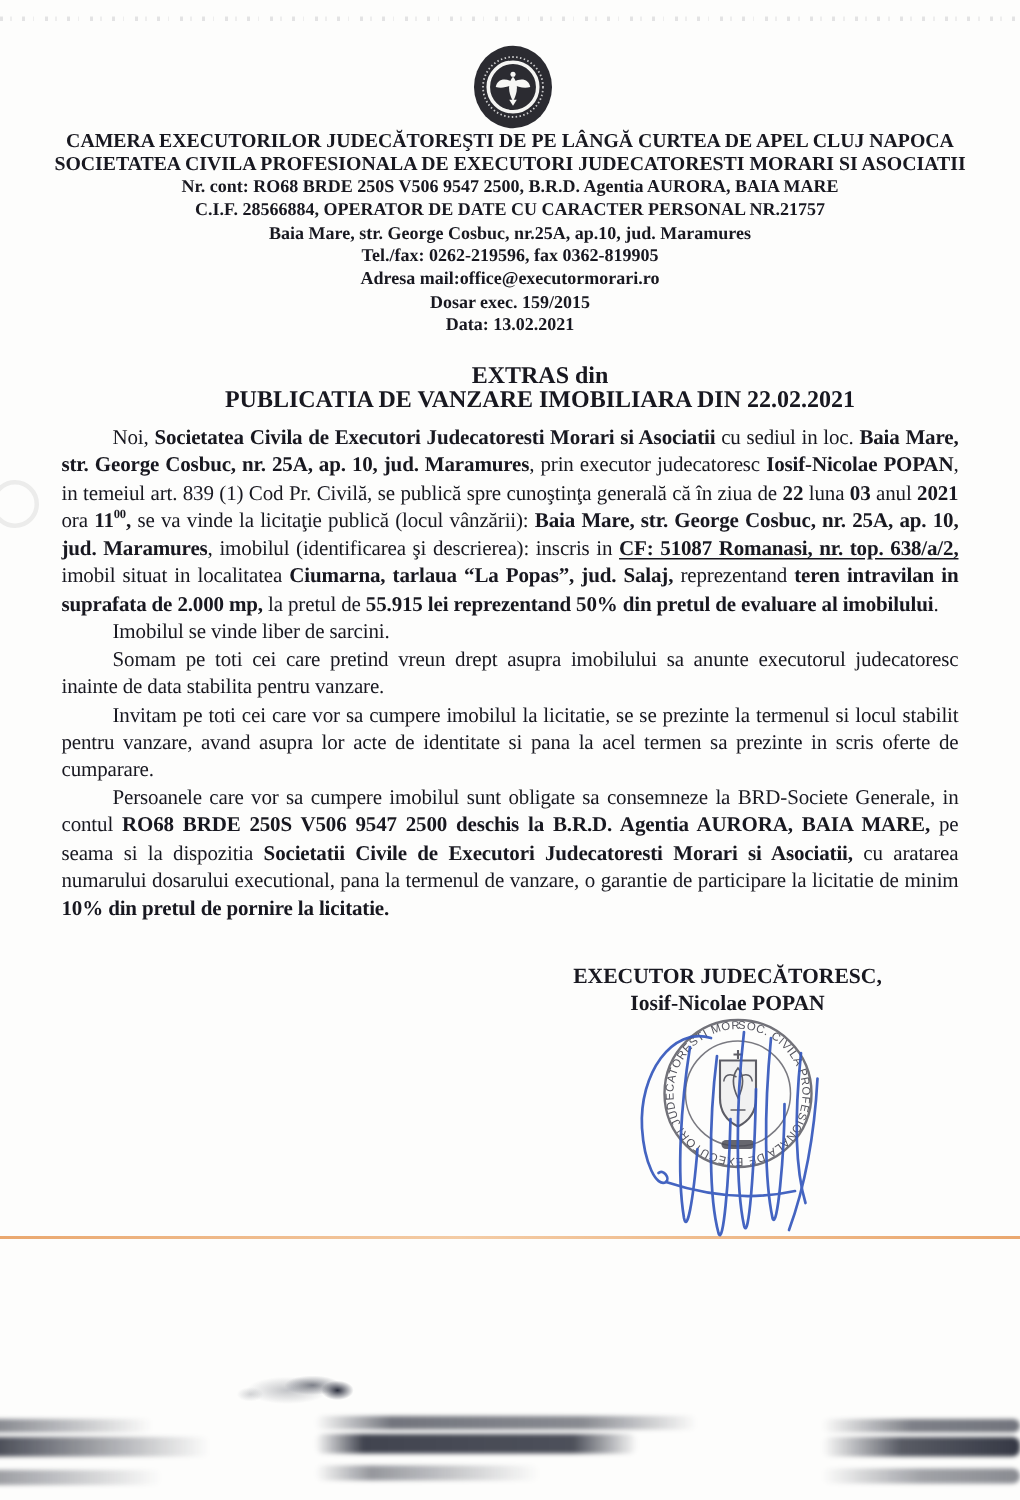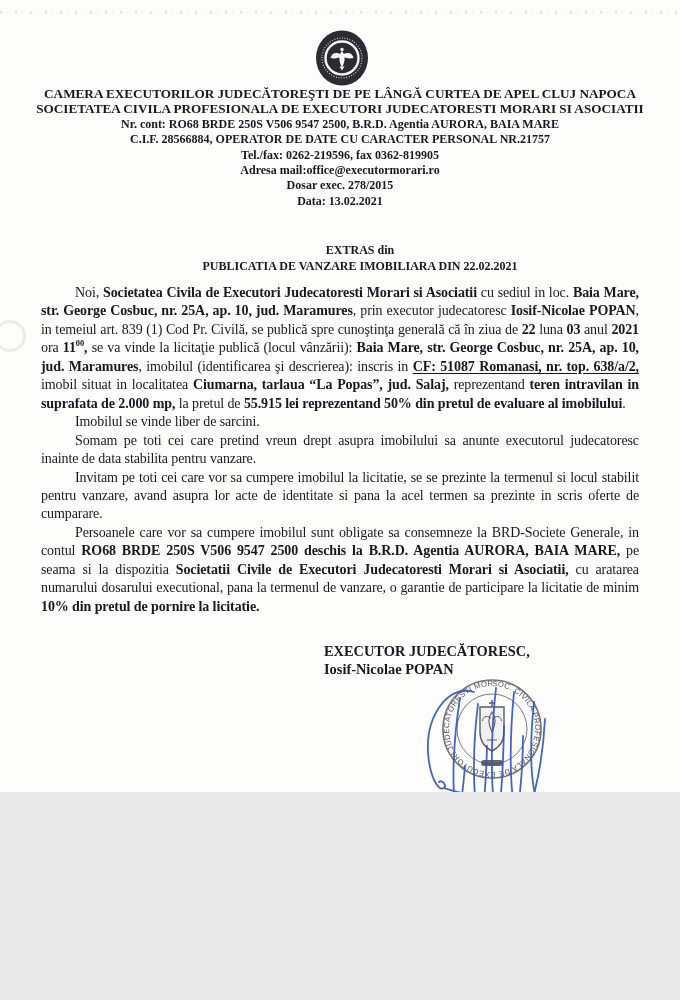--- a/index.html
+++ b/index.html
@@ -1,37 +1,37 @@
 <!DOCTYPE html>
 <html style="--ink: #181820;"><head>
 <meta charset="utf-8">
 <style>
   html,body{margin:0;padding:0;background:#e9e9e9;}
   .page{
-    position:relative;width:680px;height:792px;margin:0 auto;
+    position:relative;width:680px;height:1000px;margin:0 auto;
     background:#fdfdfc;overflow:hidden;
     font-family:"Liberation Serif","DejaVu Serif",serif;
     color:var(--ink,#181820);
   }
   
   .emblem{position:absolute;left:315px;top:29px;width:54px;height:58px;}
   .header-lines{position:absolute;left:0;top:86px;width:680px;text-align:center;font-weight:bold;}
   .header-lines .hl{line-height:15.4px;font-size:12px;white-space:nowrap;}
   .header-lines .hl.big{font-size:13.2px;}
   
   .doc-title{position:absolute;left:0;top:243px;width:680px;text-align:center;font-weight:bold;}
-  .doc-title .tl{font-size:12px;line-height:15.8px;margin-left:40px;}
+  .doc-title .tl{font-size:16px;line-height:15.8px;margin-left:40px;}
   
   .body-text{position:absolute;left:41px;top:284px;width:598px;}
   .body-text p.para{margin:0;text-indent:34px;text-align:justify;font-size:14px;line-height:18.45px;letter-spacing:-0.1px;}
   .b{font-weight:bold;}
   .u{text-decoration:underline;text-underline-offset:2px;}
   sup{font-size:.6em;font-weight:bold;vertical-align:super;line-height:0;}
   
-  .sig-block{position:absolute;left:324px;top:642px;width:290px;text-align:left;font-weight:bold;}
+  .sig-block{position:absolute;left:340px;top:642px;width:290px;text-align:center;font-weight:bold;}
   .sig-role{font-size:14.4px;line-height:18px;}
   .sig-name{font-size:14.4px;line-height:18px;}
   .stamp{position:absolute;left:437px;top:674px;width:110px;height:110px;opacity:.92;}
   .handsign{position:absolute;left:398px;top:664px;width:210px;height:172px;z-index:3;}
   
   .divider{position:absolute;left:0;top:824px;width:680px;height:2px;
     background:linear-gradient(90deg,rgba(233,163,103,.95),rgba(240,183,128,.7) 45%,rgba(233,163,103,.95));}
   .top-noise{position:absolute;left:0;top:11px;width:680px;height:3px;opacity:.35;filter:blur(.4px);
     background:repeating-linear-gradient(90deg,rgba(110,110,120,.5) 0 2px,transparent 2px 7px,rgba(130,130,140,.35) 7px 8px,transparent 8px 15px);}
   .hole-punch{position:absolute;left:-6px;top:320px;width:26px;height:26px;border-radius:50%;border:3px solid #ececeb;}
@@ -76,23 +76,24 @@
         <path d="M24.5 37.5 L29.5 37.5 L27 41.5 Z"></path>
       </g>
     </svg>
   </div>
 
   <div class="header-lines" id="header-lines">
       <div class="hl big">CAMERA EXECUTORILOR JUDECĂTOREŞTI DE PE LÂNGĂ CURTEA DE APEL CLUJ NAPOCA</div>
       <div class="hl big">SOCIETATEA CIVILA PROFESIONALA DE EXECUTORI JUDECATORESTI MORARI SI ASOCIATII</div>
       <div class="hl">Nr. cont: RO68 BRDE 250S V506 9547 2500, B.R.D. Agentia AURORA, BAIA MARE</div>
       <div class="hl">C.I.F.  28566884, OPERATOR DE DATE CU CARACTER PERSONAL NR.21757</div>
+      <div class="hl">Baia Mare, str. George Cosbuc, nr.25A, ap.10, jud. Maramures</div>
       <div class="hl">Tel./fax: 0262-219596,  fax 0362-819905</div>
       <div class="hl">Adresa mail:office@executormorari.ro</div>
-      <div class="hl">Dosar exec. 278/2015</div>
+      <div class="hl">Dosar exec. 159/2015</div>
       <div class="hl">Data: 13.02.2021</div>
     </div>
 
   <div class="doc-title" id="doc-title">
       <div class="tl">EXTRAS din</div>
       <div class="tl">PUBLICATIA DE VANZARE IMOBILIARA DIN 22.02.2021</div>
     </div>
 
   <div class="body-text" id="body-paragraphs">
       <p class="para"><span>Noi, </span><span class="b">Societatea Civila de Executori Judecatoresti Morari si Asociatii</span><span> cu sediul in loc. </span><span class="b">Baia Mare, str. George Cosbuc, nr. 25A, ap. 10, jud. Maramures</span><span>, prin executor judecatoresc </span><span class="b">Iosif-Nicolae POPAN</span><span>, in temeiul art. 839 (1) Cod Pr. Civilă, se publică spre cunoştinţa generală că în ziua de </span><span class="b">22</span><span> luna </span><span class="b">03</span><span> anul </span><span class="b">2021</span><span> ora </span><span class="b">11</span><sup class="b">00</sup><span class="b">,</span><span> se va vinde la licitaţie publică (locul vânzării): </span><span class="b">Baia Mare, str. George Cosbuc, nr. 25A, ap. 10, jud. Maramures</span><span>, imobilul (identificarea şi descrierea): inscris in </span><span class="b u">CF: 51087 Romanasi, nr. top. 638/a/2,</span><span> imobil situat in localitatea </span><span class="b">Ciumarna, tarlaua “La Popas”, jud. Salaj,</span><span> reprezentand </span><span class="b">teren intravilan in suprafata de 2.000 mp,</span><span> la pretul de </span><span class="b">55.915 lei reprezentand 50% din pretul de evaluare al imobilului</span><span>.</span></p>

